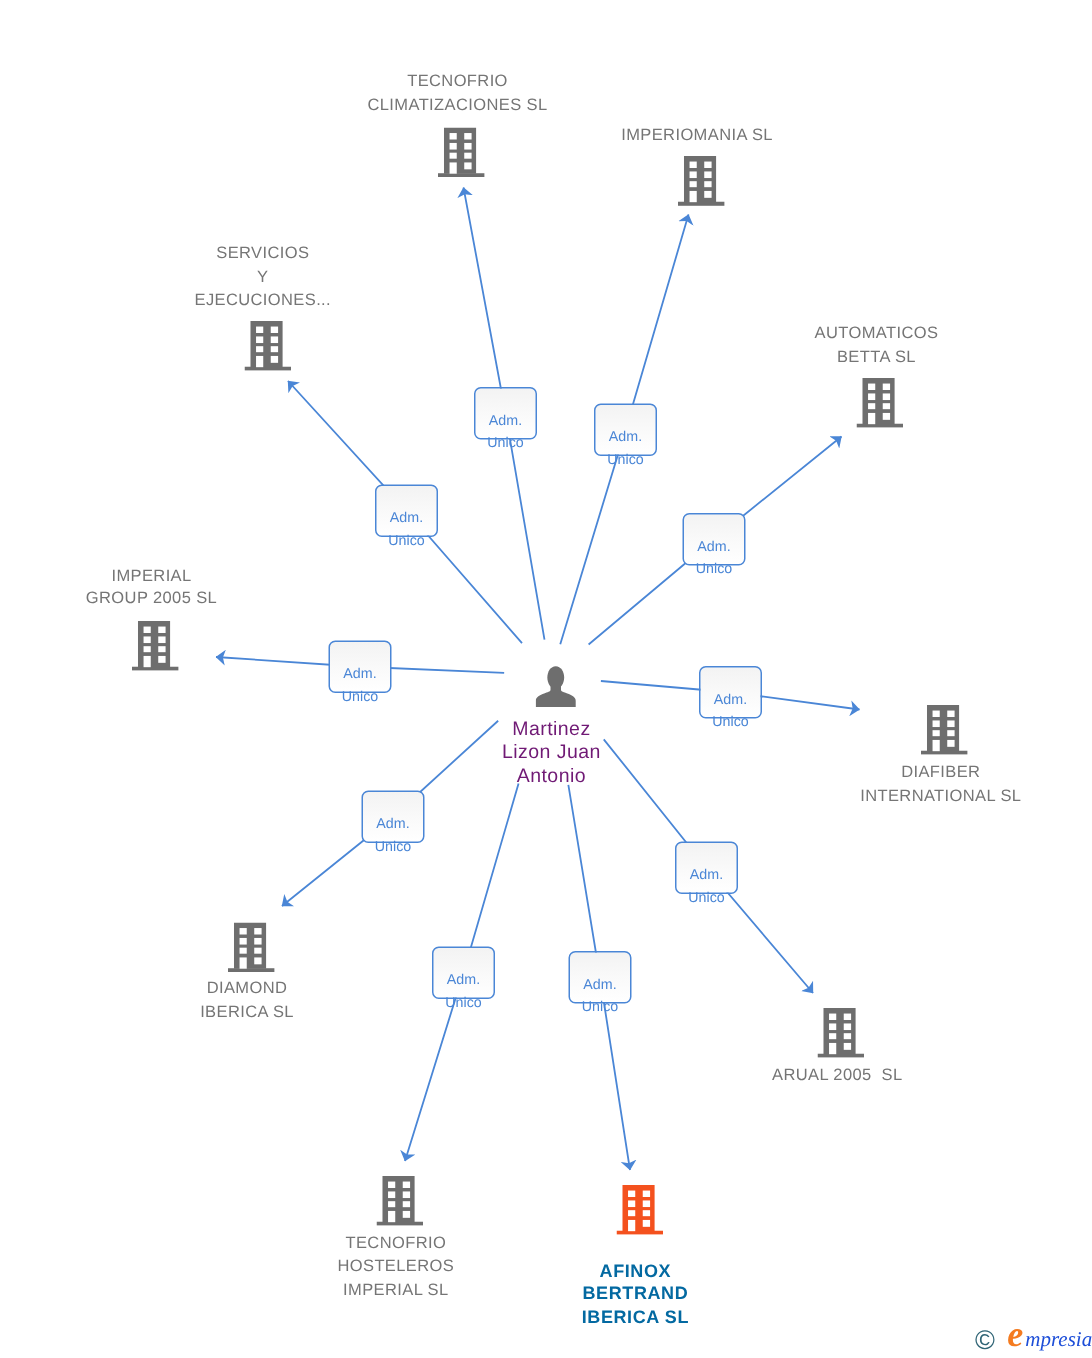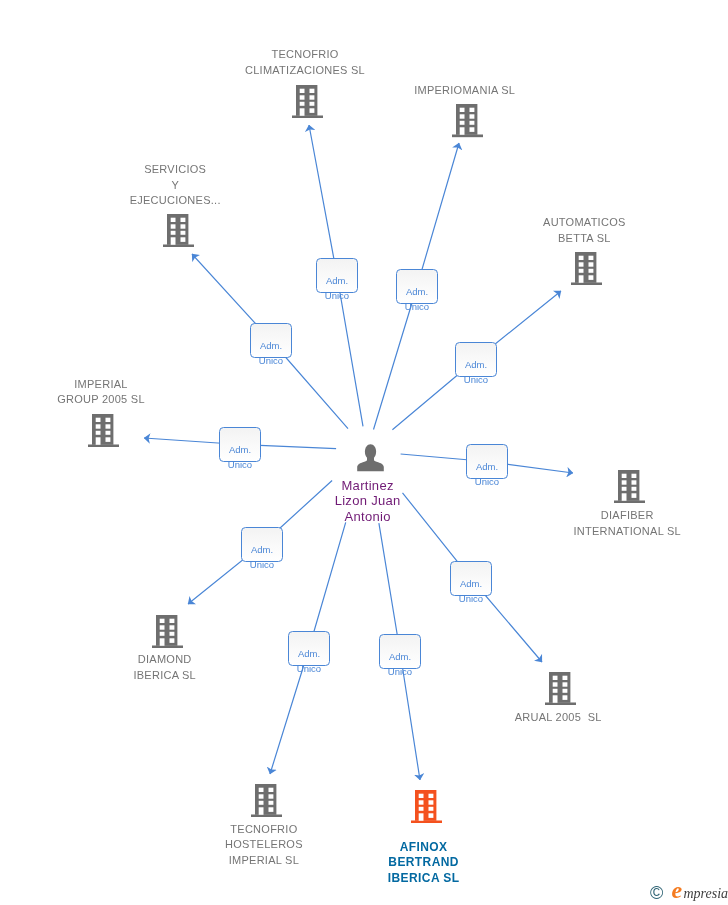--- a/index.html
+++ b/index.html
@@ -240,15 +240,15 @@
                C 24.0 19.3 26.8 20.6 26.8 23.1 L26.8 27.3 L0.2 27.3 L0.2 23.1
                C 0.2 20.6 3.0 19.3 5.8 18.3 C 8.0 17.5 10.0 17.0 10.0 16.0 L10.0 13.3 Z"></path>
     </g>
         </svg></div>
       <div class="nlabel ctr" style="left: 367.6px; top: 478px;"><div>Martinez</div><div>Lizon Juan</div><div>Antonio</div></div>
     </div>
 
   <div class="wm" style="left:650px;top:886px;">
     <span style="position:absolute;left:0;top:-1.5px;color:#2f6475;font-size:18px;line-height:16px;">©</span>
     <span style="position:absolute;left:21.5px;top:-7px;color:#f47b20;font-family:'Liberation Serif',serif;font-style:italic;font-weight:bold;font-size:24px;line-height:22px;">e</span>
-    <span style="position:absolute;left:33.5px;top:1.5px;color:#404040;font-family:'Liberation Serif',serif;font-style:italic;font-size:14px;line-height:12px;letter-spacing:0px;">mpresia</span>
+    <span style="position:absolute;left:33.5px;top:1.5px;color:#1d4ed8;font-family:'Liberation Serif',serif;font-style:italic;font-size:14px;line-height:12px;letter-spacing:0px;">mpresia</span>
   </div>
 </div>
 
 </body></html>

